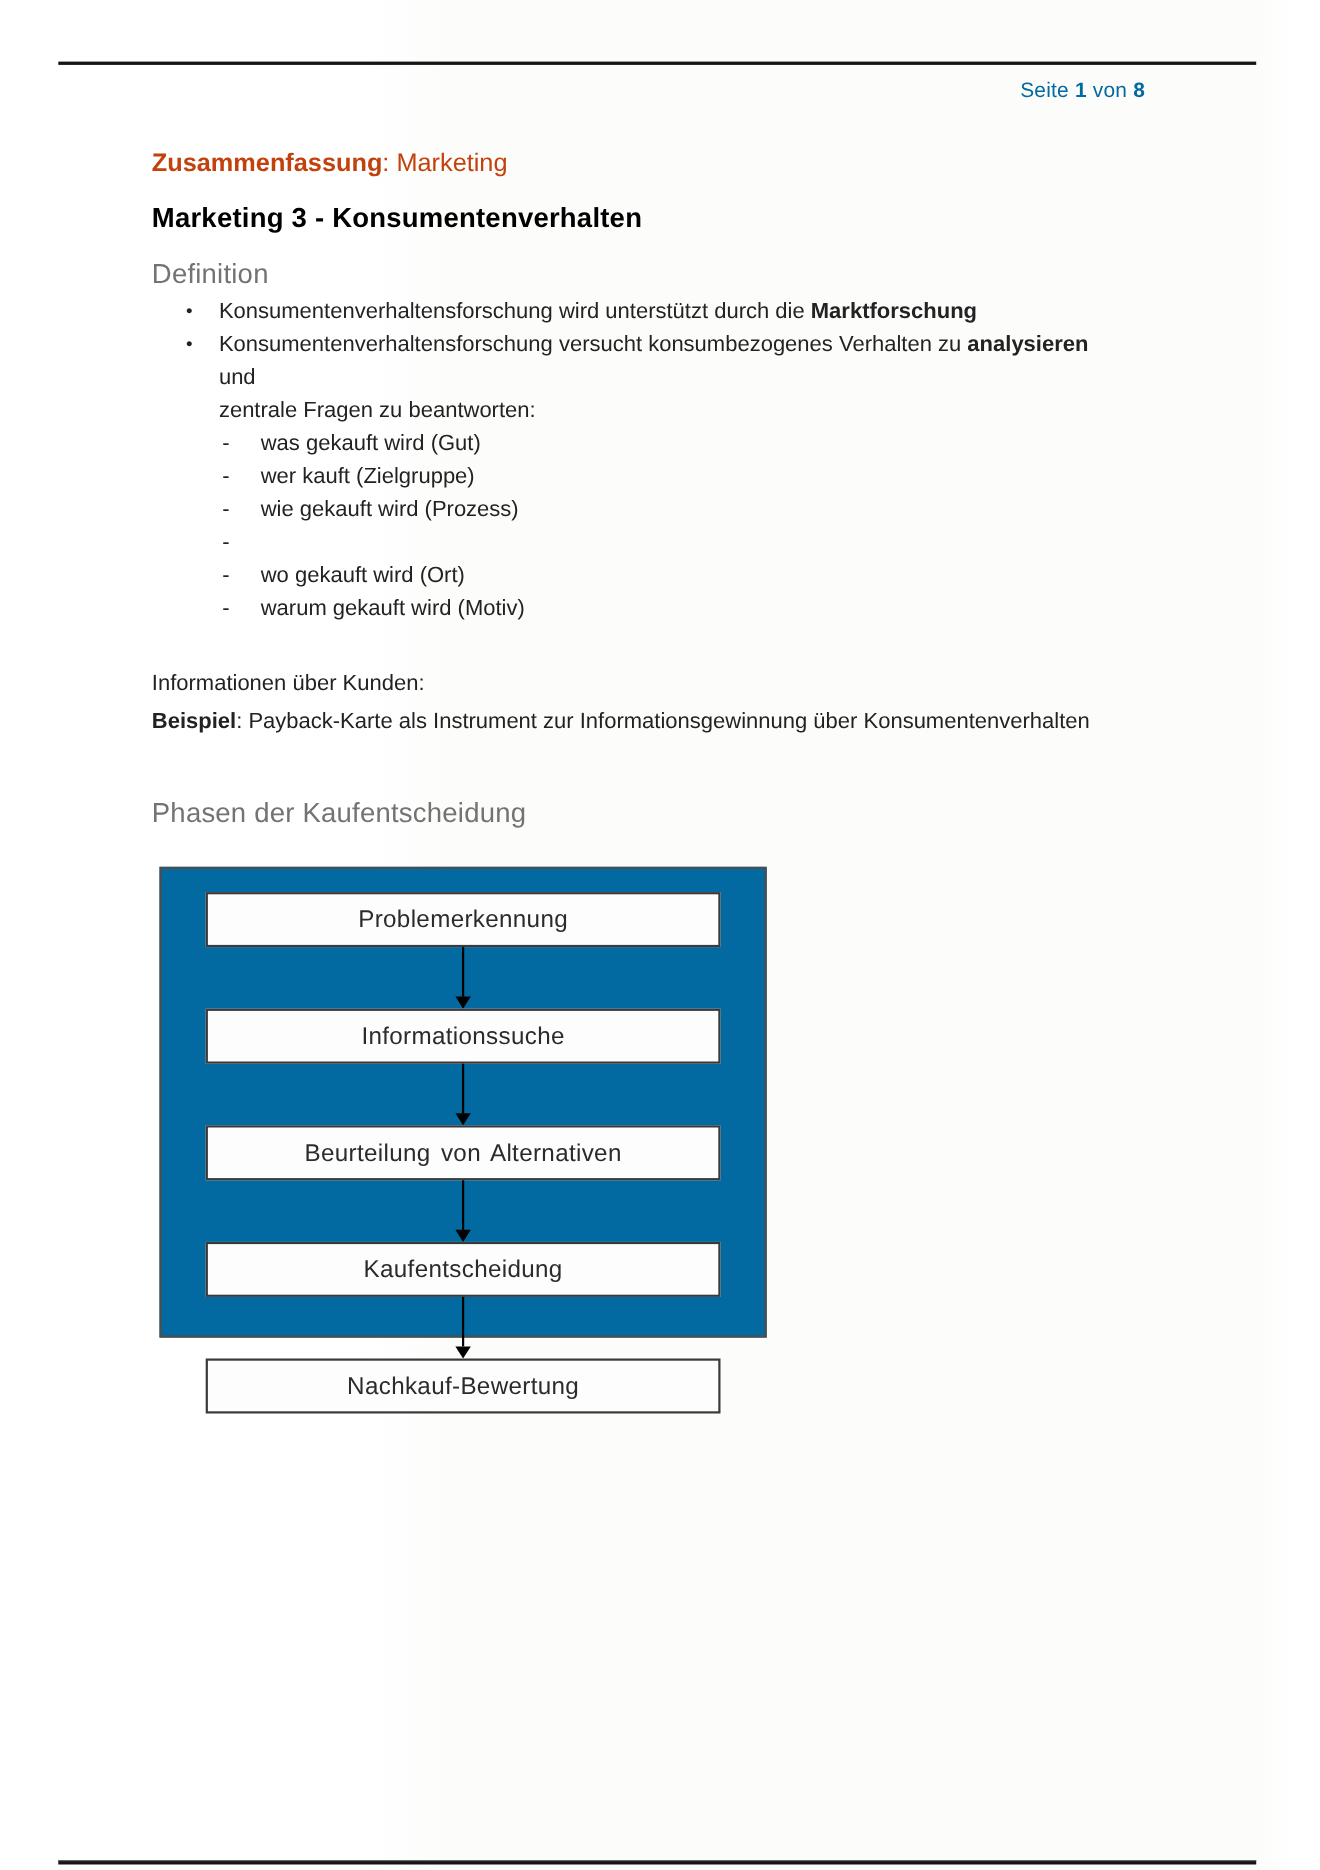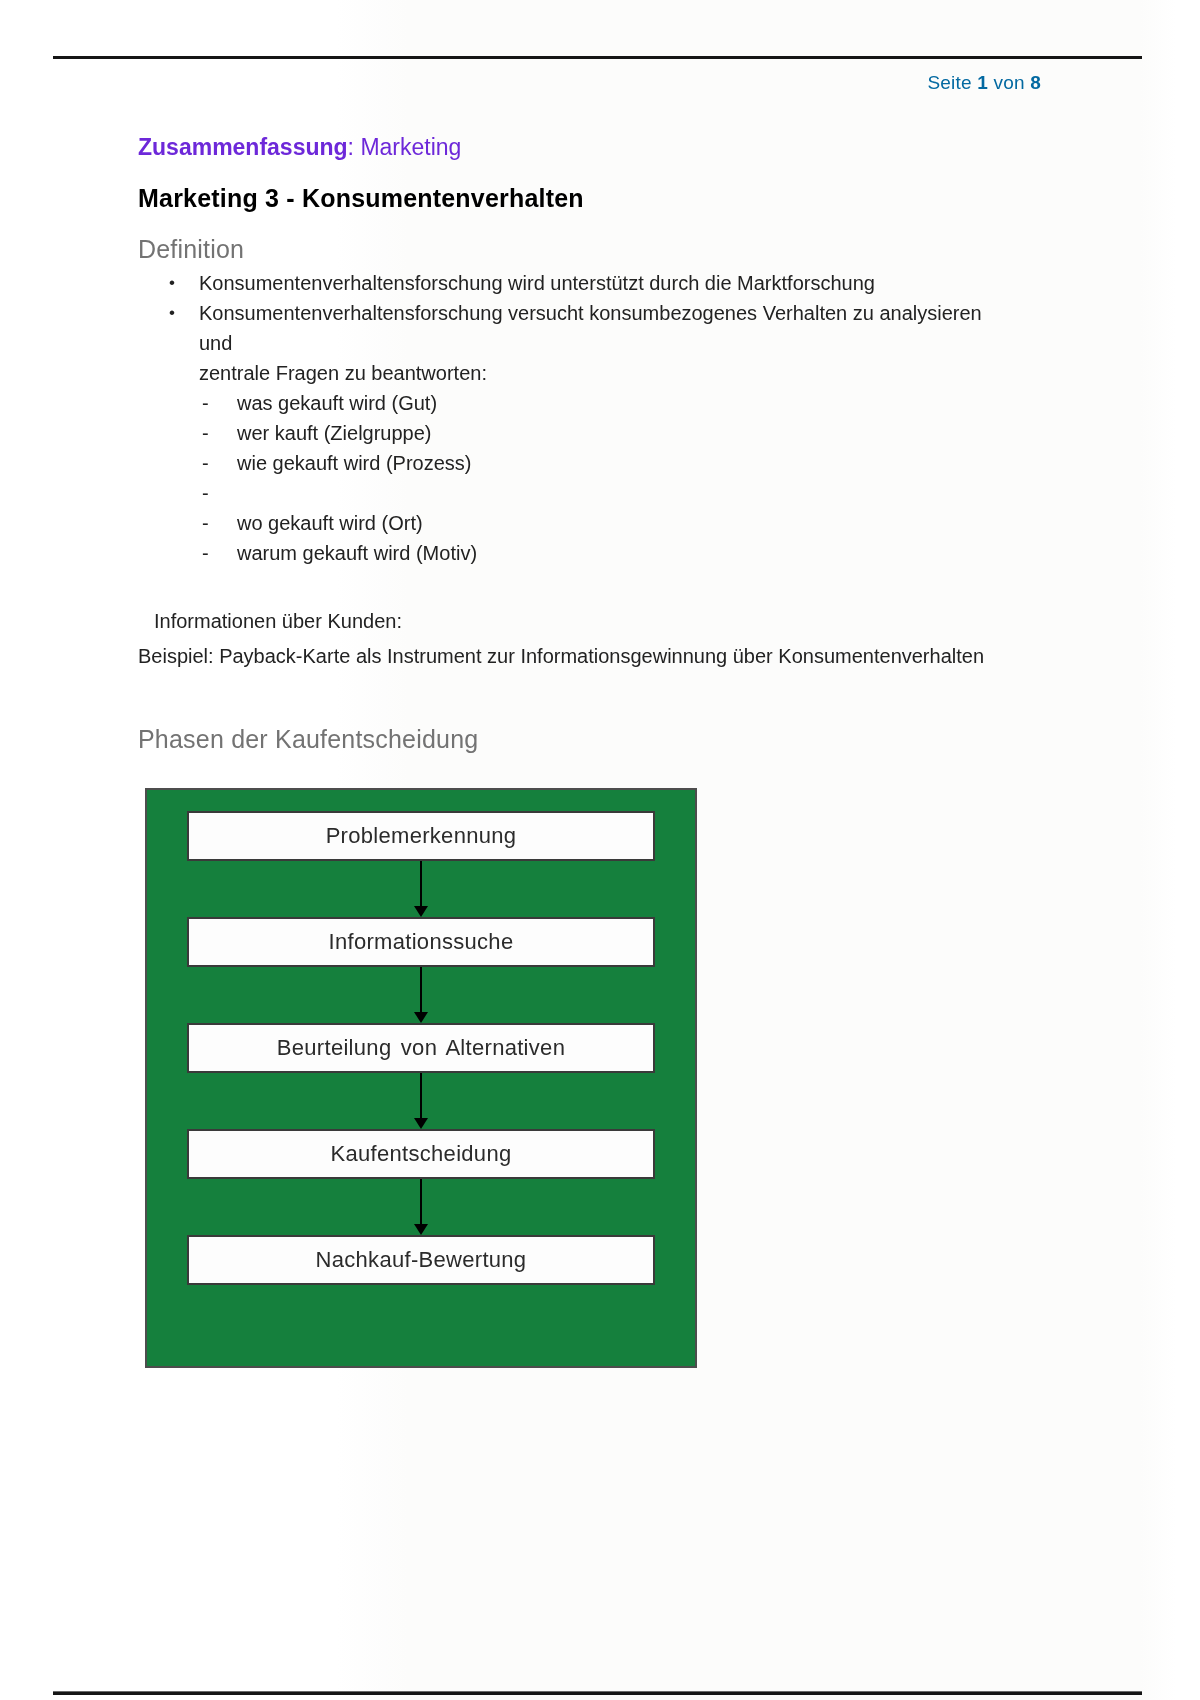--- a/index.html
+++ b/index.html
@@ -18,56 +18,56 @@
 
   .pager {
     position: absolute; top: 72px; right: 159px;
     font-size: 19px; letter-spacing: 0.2px; color: #0369a1;
     white-space: pre;
   }
   .pager b { font-weight: 700; }
 
   .content { position: absolute; left: 138px; top: 0; width: 865px; }
 
-  .doc-title { margin-top: 133px; font-size: 23px; line-height: 28px; color: #6d28d9; }
+  .doc-title { margin-top: 133px; font-size: 23px; line-height: 28px; color: #c2410c; }
   .doc-title .t-bold { font-weight: 700; }
 
   .main-heading {
     margin-top: 22px; font-size: 25px; line-height: 30px;
     font-weight: 700; color: #000000; letter-spacing: 0.2px;
   }
   .sub-heading {
     font-size: 25px; line-height: 30px;
     font-weight: 400; color: #737373; letter-spacing: 0.2px;
   }
   .def-heading { margin-top: 21px; }
   .phases-heading { margin-top: 53px; }
 
   .body-text { font-size: 20px; line-height: 30px; color: #222; }
   .intro { margin-top: 19px; }
 
   .bullet-list { margin-top: 4px; }
   .bullet-row { display: flex; }
   .bullet-marker { width: 30px; padding-left: 31px; box-sizing: content-box; flex: 0 0 auto; font-size: 17px; }
   .bullet-body { flex: 1 1 auto; }
-  .bold { font-weight: 400; }
+  .bold { font-weight: 700; }
 
   .dash-list { }
   .dash-row { display: flex; }
   .dash-marker { width: 35px; padding-left: 64px; box-sizing: content-box; flex: 0 0 auto; }
   .dash-body { flex: 1 1 auto; }
 
-  .info-line1 { margin-top: 38px; margin-left: 16px; }
+  .info-line1 { margin-top: 38px; }
   .info-line2 { margin-top: 5px; }
 
   .diagram {
     margin-top: 34px; margin-left: 7px;
-    width: 552px; height: 580px;
+    width: 552px; height: 428px;
     border: 2px solid #4d4d4d;
-    background: #15803d;
+    background: #0369a1;
     display: flex; flex-direction: column; align-items: center;
     padding-top: 21px;
   }
   .phase-box {
     width: 468px; height: 50px; flex: 0 0 auto;
     border: 2px solid #3a3a3a;
     background: #fdfdfd;
     display: flex; align-items: center; justify-content: center;
     font-size: 22px; color: #2b2b2b; letter-spacing: 0.3px; word-spacing: 3px;
   }

